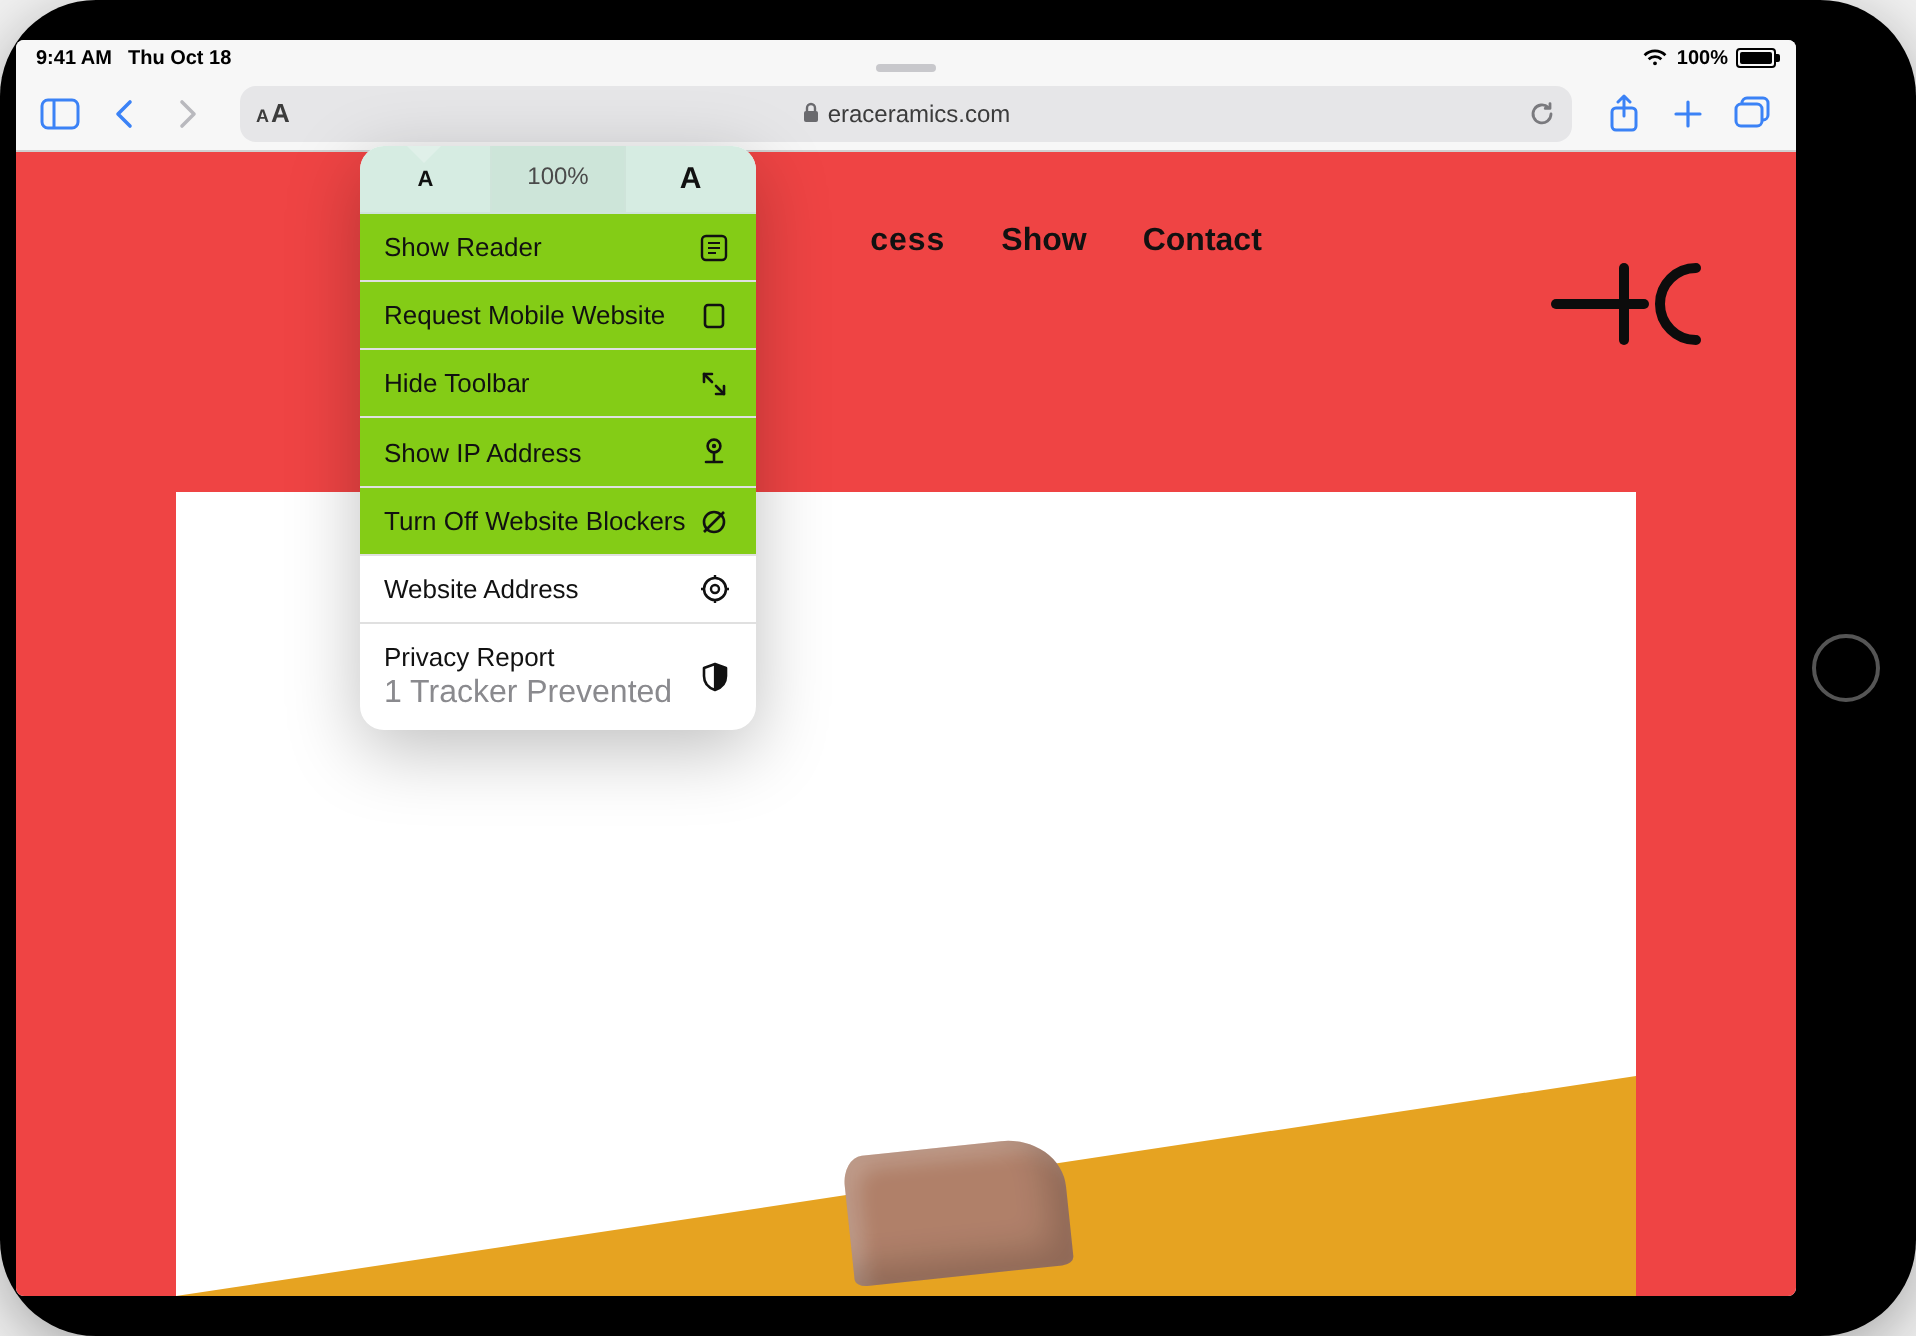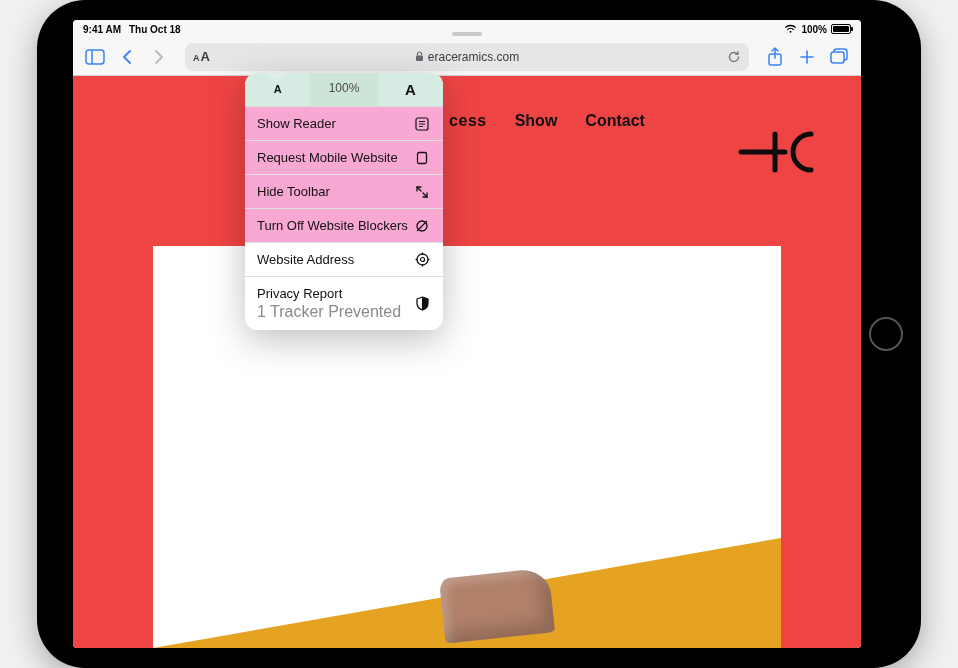--- a/index.html
+++ b/index.html
@@ -1,22 +1,22 @@
 <!DOCTYPE html>
 <html><head>
 <meta charset="utf-8">
 <style>
   * { margin: 0; padding: 0; box-sizing: border-box; font-family: -apple-system, BlinkMacSystemFont, "Helvetica Neue", sans-serif; }
   body { background: #f0f0f0; display:flex; align-items:center; justify-content:center; height:100vh; }
 
   .device {
-    width: 884px; height: 668px;
+    width: 958px; height: 668px;
     background: #000;
     border-radius: 48px;
-    padding: 20px 60px 20px 36px;
+    padding: 20px 60px 20px 8px;
     position: relative;
     box-shadow: 0 8px 30px rgba(0,0,0,.3);
   }
   .home-button {
     position:absolute; right:18px; top:50%; transform:translateY(-50%);
     width:34px; height:34px; border:2px solid #555; border-radius:50%;
   }
   .screen {
     width: 100%; height: 100%;
     background: #fff;
@@ -118,21 +118,21 @@
     width:12px; height:12px; background:#e0f0e9;
     transform:rotate(45deg);
     border-top-left-radius:2px;
   }
   .pop-row {
     display:flex; align-items:center; justify-content:space-between;
     padding:9px 12px;
     border-bottom:1px solid #e0e0e0;
     color:#111;
   }
-  .pop-row.tinted { background:#f9a8d4; }
+  .pop-row.tinted { background:#84cc16; }
   .pop-row:last-child { border-bottom:none; }
   .pop-row .icon { width:18px; display:flex; justify-content:center; color:#1a1a1a; }
   .zoom-row {
     display:flex; align-items:stretch; background:#d6ece2;
     border-bottom:1px solid #cfe4da;
   }
   .zoom-cell { flex:1; text-align:center; padding:8px 0; font-weight:600; color:#111; border-right:1px solid #cfe4da; }
   .zoom-cell:last-child { border-right:none; }
   .zoom-cell.mid { background:#cde5d9; color:#4a4a4a; font-weight:500; font-size:12px; }
   .zoom-cell .smA { font-size:11px; }
@@ -279,20 +279,31 @@
       <div class="pop-row tinted">
         <span>Hide Toolbar</span>
         <span class="icon">
           <svg width="14" height="14" viewBox="0 0 14 14">
               <path d="M2 6V2h4M12 8v4H8" fill="none" stroke="#111" stroke-width="1.3" stroke-linecap="round" stroke-linejoin="round"></path>
               <path d="M2 2l4 4M12 12L8 8" stroke="#111" stroke-width="1.3" stroke-linecap="round"></path>
             </svg>
         </span>
       </div>
 
+      <div class="pop-row tinted">
+        <span>Show IP Address</span>
+        <span class="icon">
+          <svg width="14" height="16" viewBox="0 0 14 16">
+              <circle cx="7" cy="5" r="3.2" fill="none" stroke="#111" stroke-width="1.3"></circle>
+              <circle cx="7" cy="5" r="1.1" fill="#111"></circle>
+              <line x1="7" y1="8.5" x2="7" y2="12.5" stroke="#111" stroke-width="1.3"></line>
+              <line x1="3" y1="13" x2="11" y2="13" stroke="#111" stroke-width="1.3" stroke-linecap="round"></line>
+            </svg>
+        </span>
+      </div>
 
       <div class="pop-row tinted">
         <span>Turn Off Website Blockers</span>
         <span class="icon">
           <svg width="14" height="14" viewBox="0 0 14 14">
               <circle cx="7" cy="7" r="5" fill="none" stroke="#111" stroke-width="1.3"></circle>
               <line x1="2" y1="12" x2="12" y2="2" stroke="#111" stroke-width="1.3"></line>
             </svg>
         </span>
       </div>

